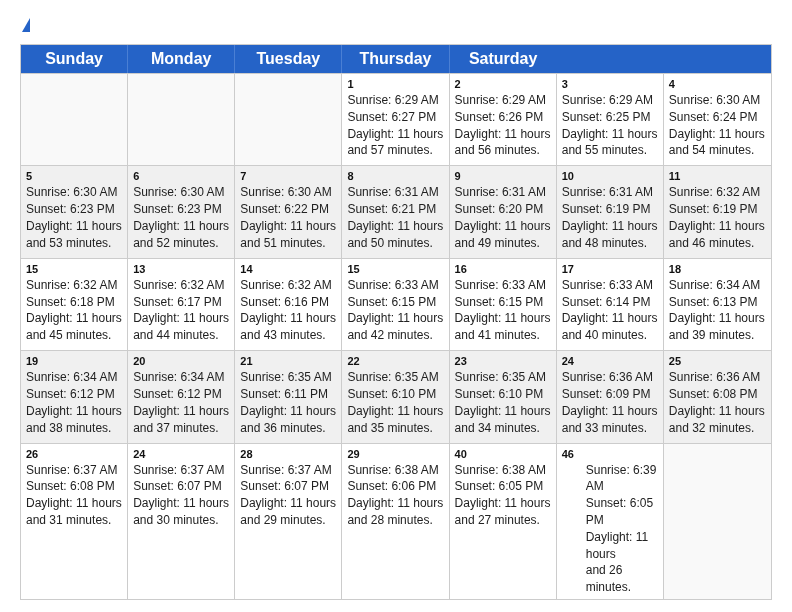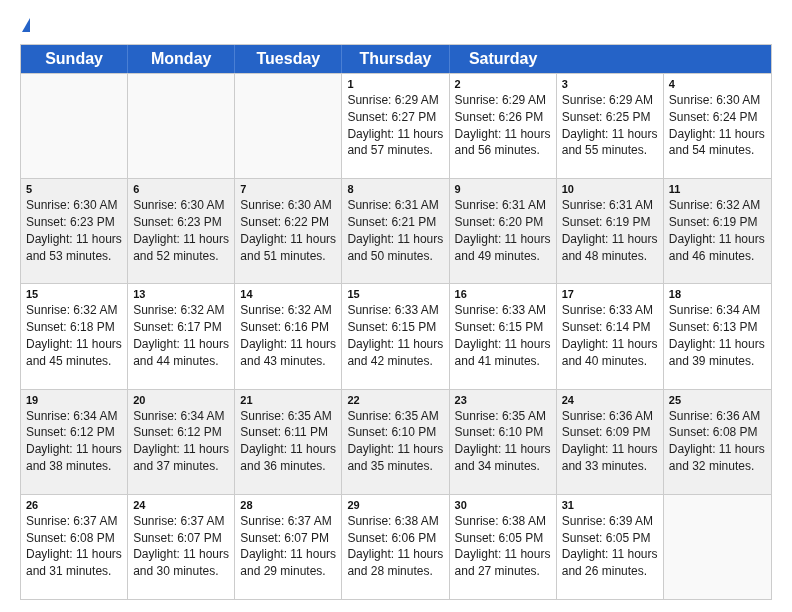--- a/index.html
+++ b/index.html
@@ -361,29 +361,29 @@
 and 29 minutes.</div>
           </div>
           <div class="cal-cell">
             <div class="cell-day">29</div>
             <div class="cell-info" style="white-space: pre-line;">Sunrise: 6:38 AM
 Sunset: 6:06 PM
 Daylight: 11 hours
 and 28 minutes.</div>
           </div>
           <div class="cal-cell">
-            <div class="cell-day">30</div>
+            <div class="cell-day">40</div>
             <div class="cell-info" style="white-space: pre-line;">Sunrise: 6:38 AM
 Sunset: 6:05 PM
 Daylight: 11 hours
 and 27 minutes.</div>
           </div>
           <div class="cal-cell">
-            <div class="cell-day">31</div>
-            <div class="cell-info" style="white-space: pre-line;">Sunrise: 6:39 AM
+            <div class="cell-day">46</div>
+            <div class="cell-info" style="white-space: pre-line; margin-left: 24px;">Sunrise: 6:39 AM
 Sunset: 6:05 PM
 Daylight: 11 hours
 and 26 minutes.</div>
           </div>
           <div class="cal-cell empty"></div>
         </div>
       </div>
   </div>
 </div>
 

